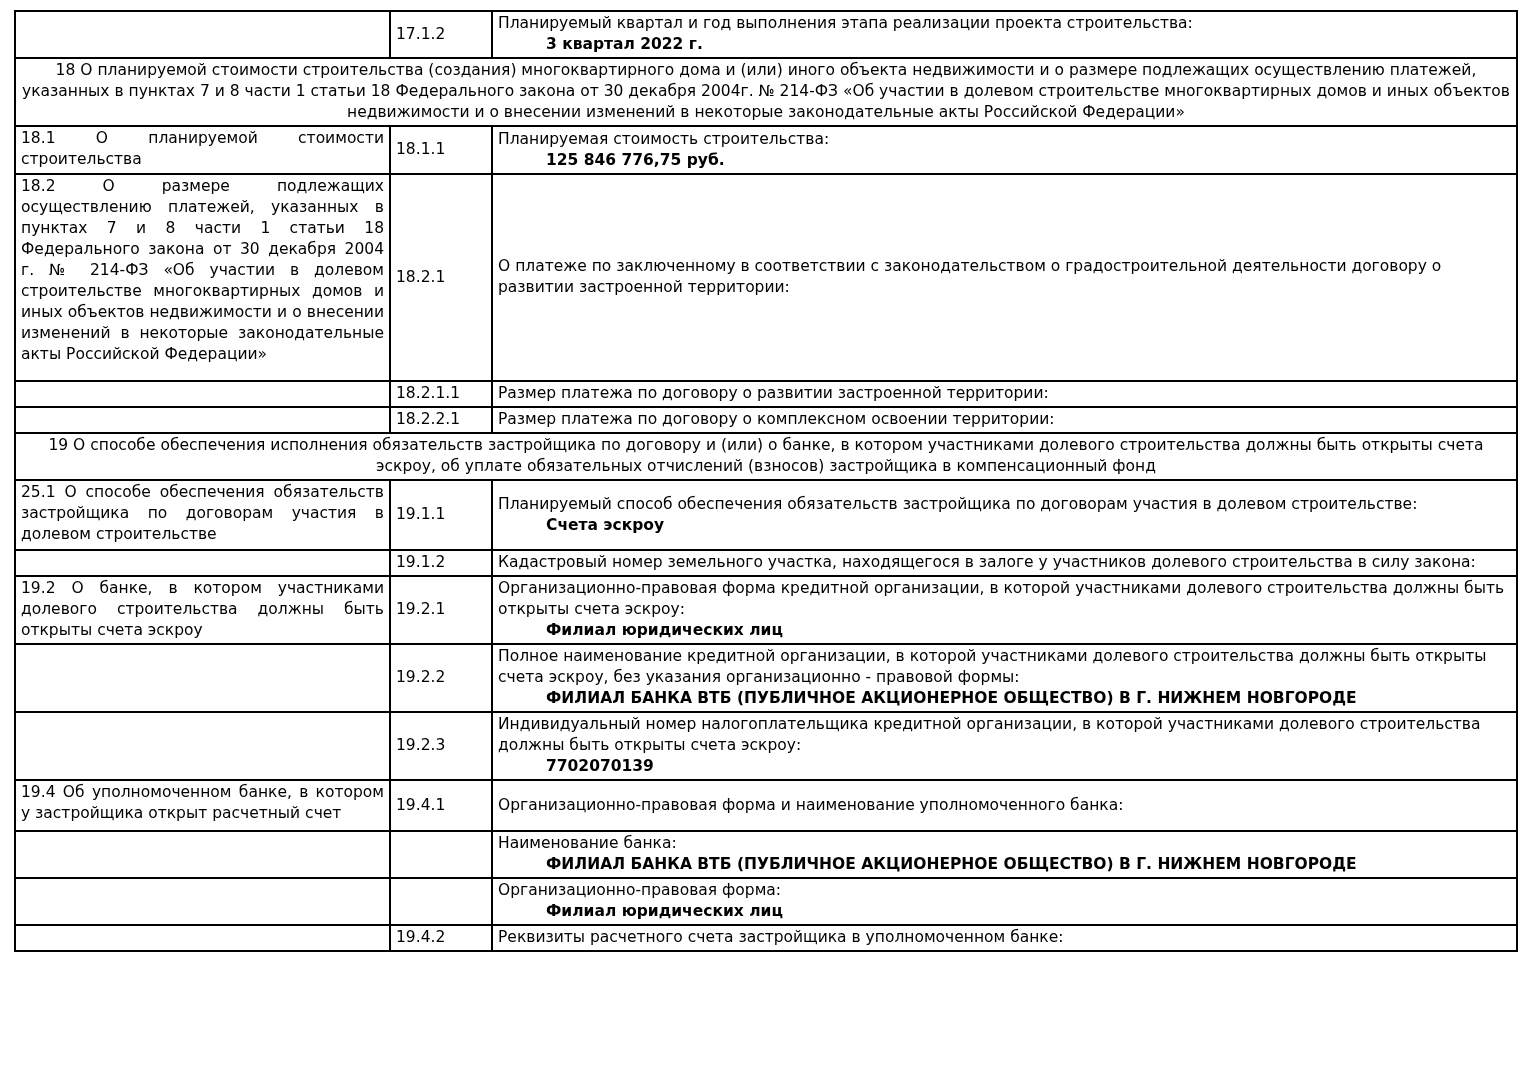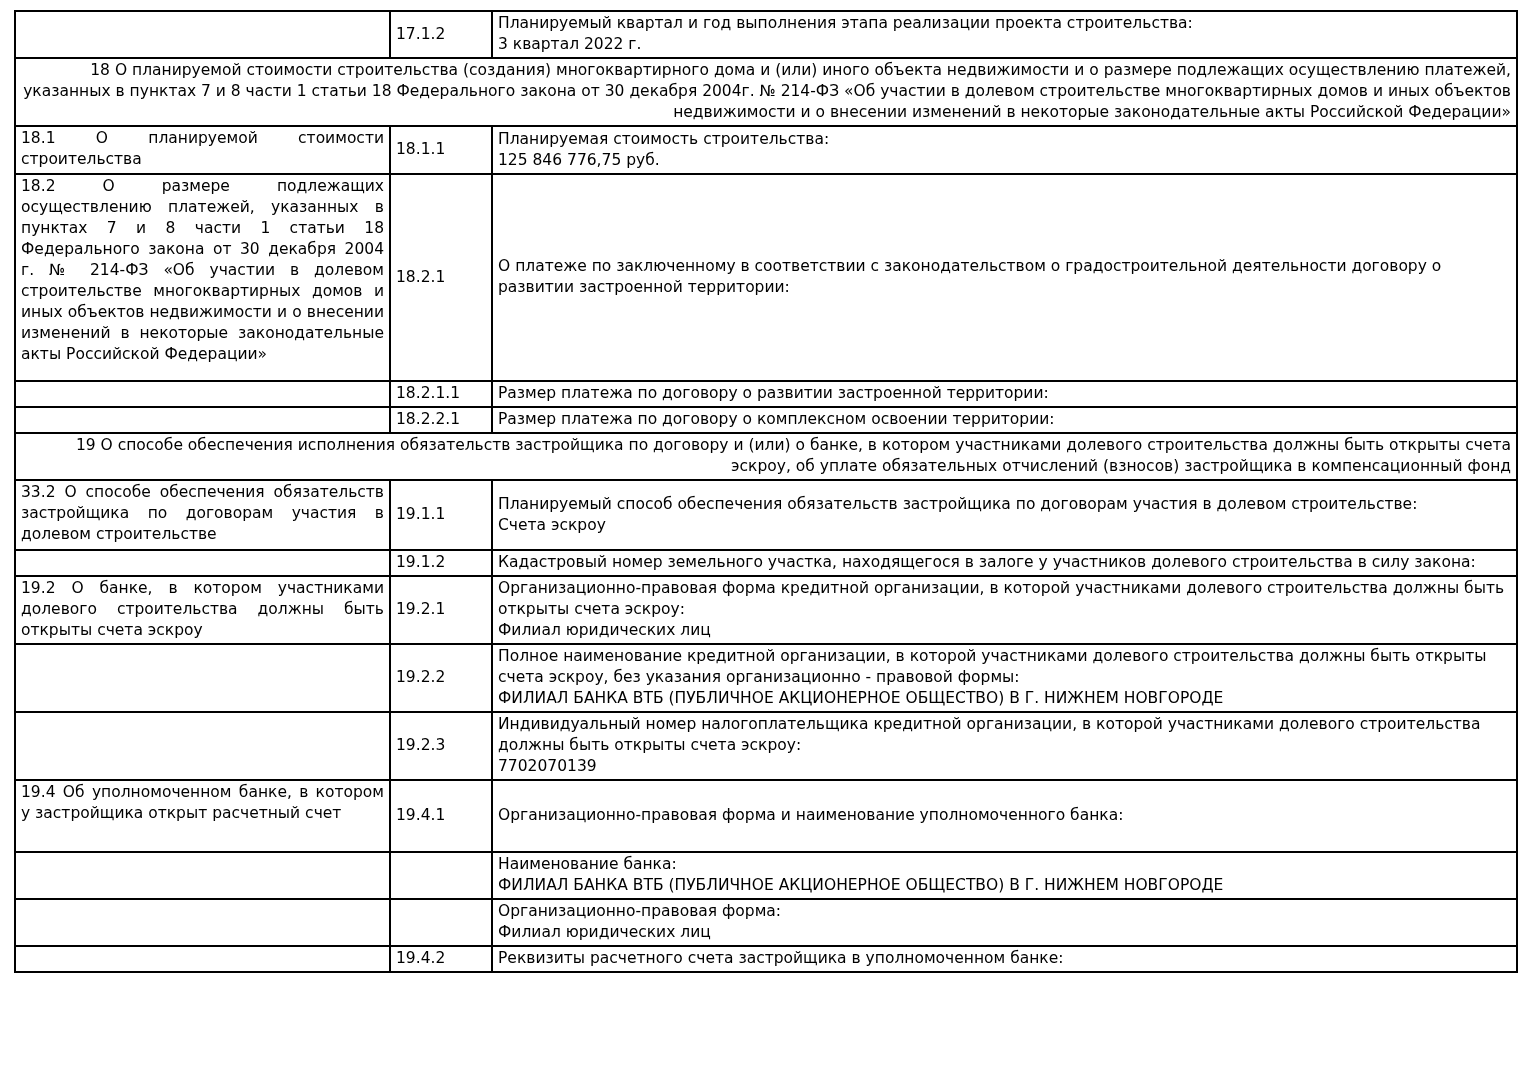--- a/index.html
+++ b/index.html
@@ -35,24 +35,25 @@
   td.cell-num {
     vertical-align: middle;
     text-align: left;
   }
   td.cell-content {
     vertical-align: middle;
     text-align: left;
   }
   td.cell-section {
     vertical-align: middle;
-    text-align: right;
+    text-align: center;
   }
   .val {
-    font-weight: normal;
+    font-weight: bold;
+    margin-left: 48px;
   }
 </style>
 </head>
 <body>
 
 <table class="doc-table">
   <colgroup>
     <col style="width:375px">
     <col style="width:102px">
     <col style="width:1025px">
@@ -95,21 +96,21 @@
         <td class="cell-desc"></td>
         <td class="cell-num">18.2.2.1</td>
         <td class="cell-content">
           <div class="lab">Размер платежа по договору о комплексном освоении территории:</div>
         </td>
       </tr>
       <tr style="height: 44px;">
         <td colspan="3" class="cell-section">19 О способе обеспечения исполнения обязательств застройщика по договору и (или) о банке, в котором участниками долевого строительства должны быть открыты счета эскроу, об уплате обязательных отчислений (взносов) застройщика в компенсационный фонд</td>
       </tr>
       <tr style="height: 70px;">
-        <td class="cell-desc">33.2 О способе обеспечения обязательств застройщика по договорам участия в долевом строительстве</td>
+        <td class="cell-desc">25.1 О способе обеспечения обязательств застройщика по договорам участия в долевом строительстве</td>
         <td class="cell-num">19.1.1</td>
         <td class="cell-content">
           <div class="lab">Планируемый способ обеспечения обязательств застройщика по договорам участия в долевом строительстве:</div>
           <div class="val">Счета эскроу</div>
         </td>
       </tr>
       <tr style="height: 24px;">
         <td class="cell-desc"></td>
         <td class="cell-num">19.1.2</td>
         <td class="cell-content">
@@ -133,21 +134,21 @@
         </td>
       </tr>
       <tr style="height: 66px;">
         <td class="cell-desc"></td>
         <td class="cell-num">19.2.3</td>
         <td class="cell-content">
           <div class="lab">Индивидуальный номер налогоплательщика кредитной организации, в которой участниками долевого строительства должны быть открыты счета эскроу:</div>
           <div class="val">7702070139</div>
         </td>
       </tr>
-      <tr style="height: 72px;">
+      <tr style="height: 51px;">
         <td class="cell-desc">19.4 Об уполномоченном банке, в котором у застройщика открыт расчетный счет</td>
         <td class="cell-num">19.4.1</td>
         <td class="cell-content">
           <div class="lab">Организационно-правовая форма и наименование уполномоченного банка:</div>
         </td>
       </tr>
       <tr style="height: 46px;">
         <td class="cell-desc"></td>
         <td class="cell-num"></td>
         <td class="cell-content">

